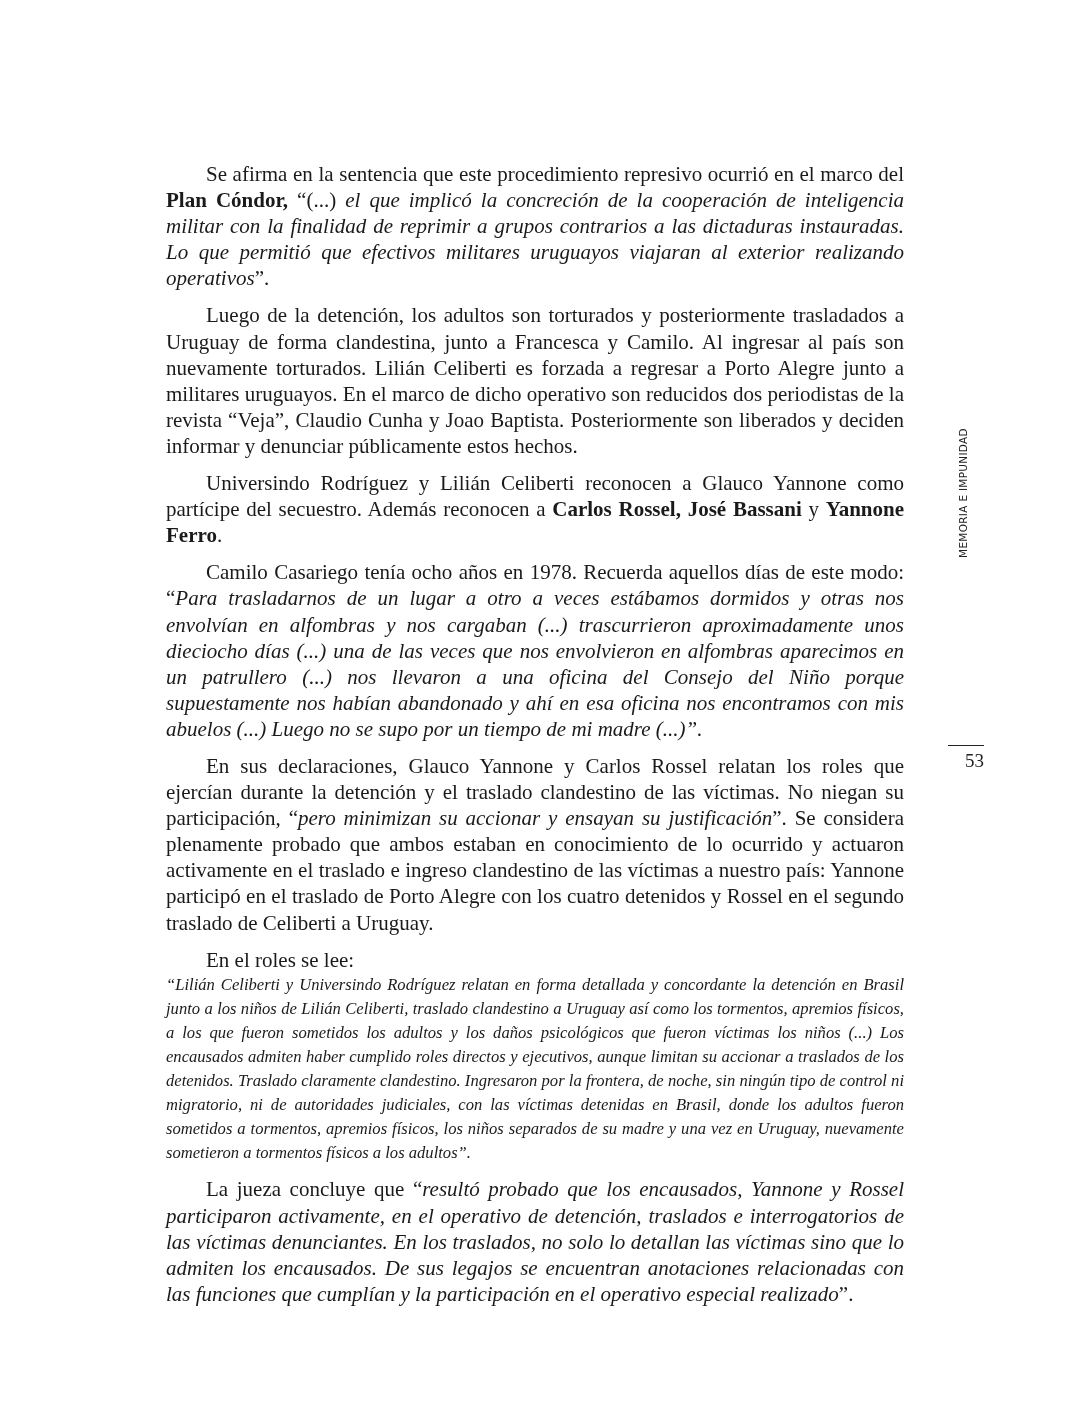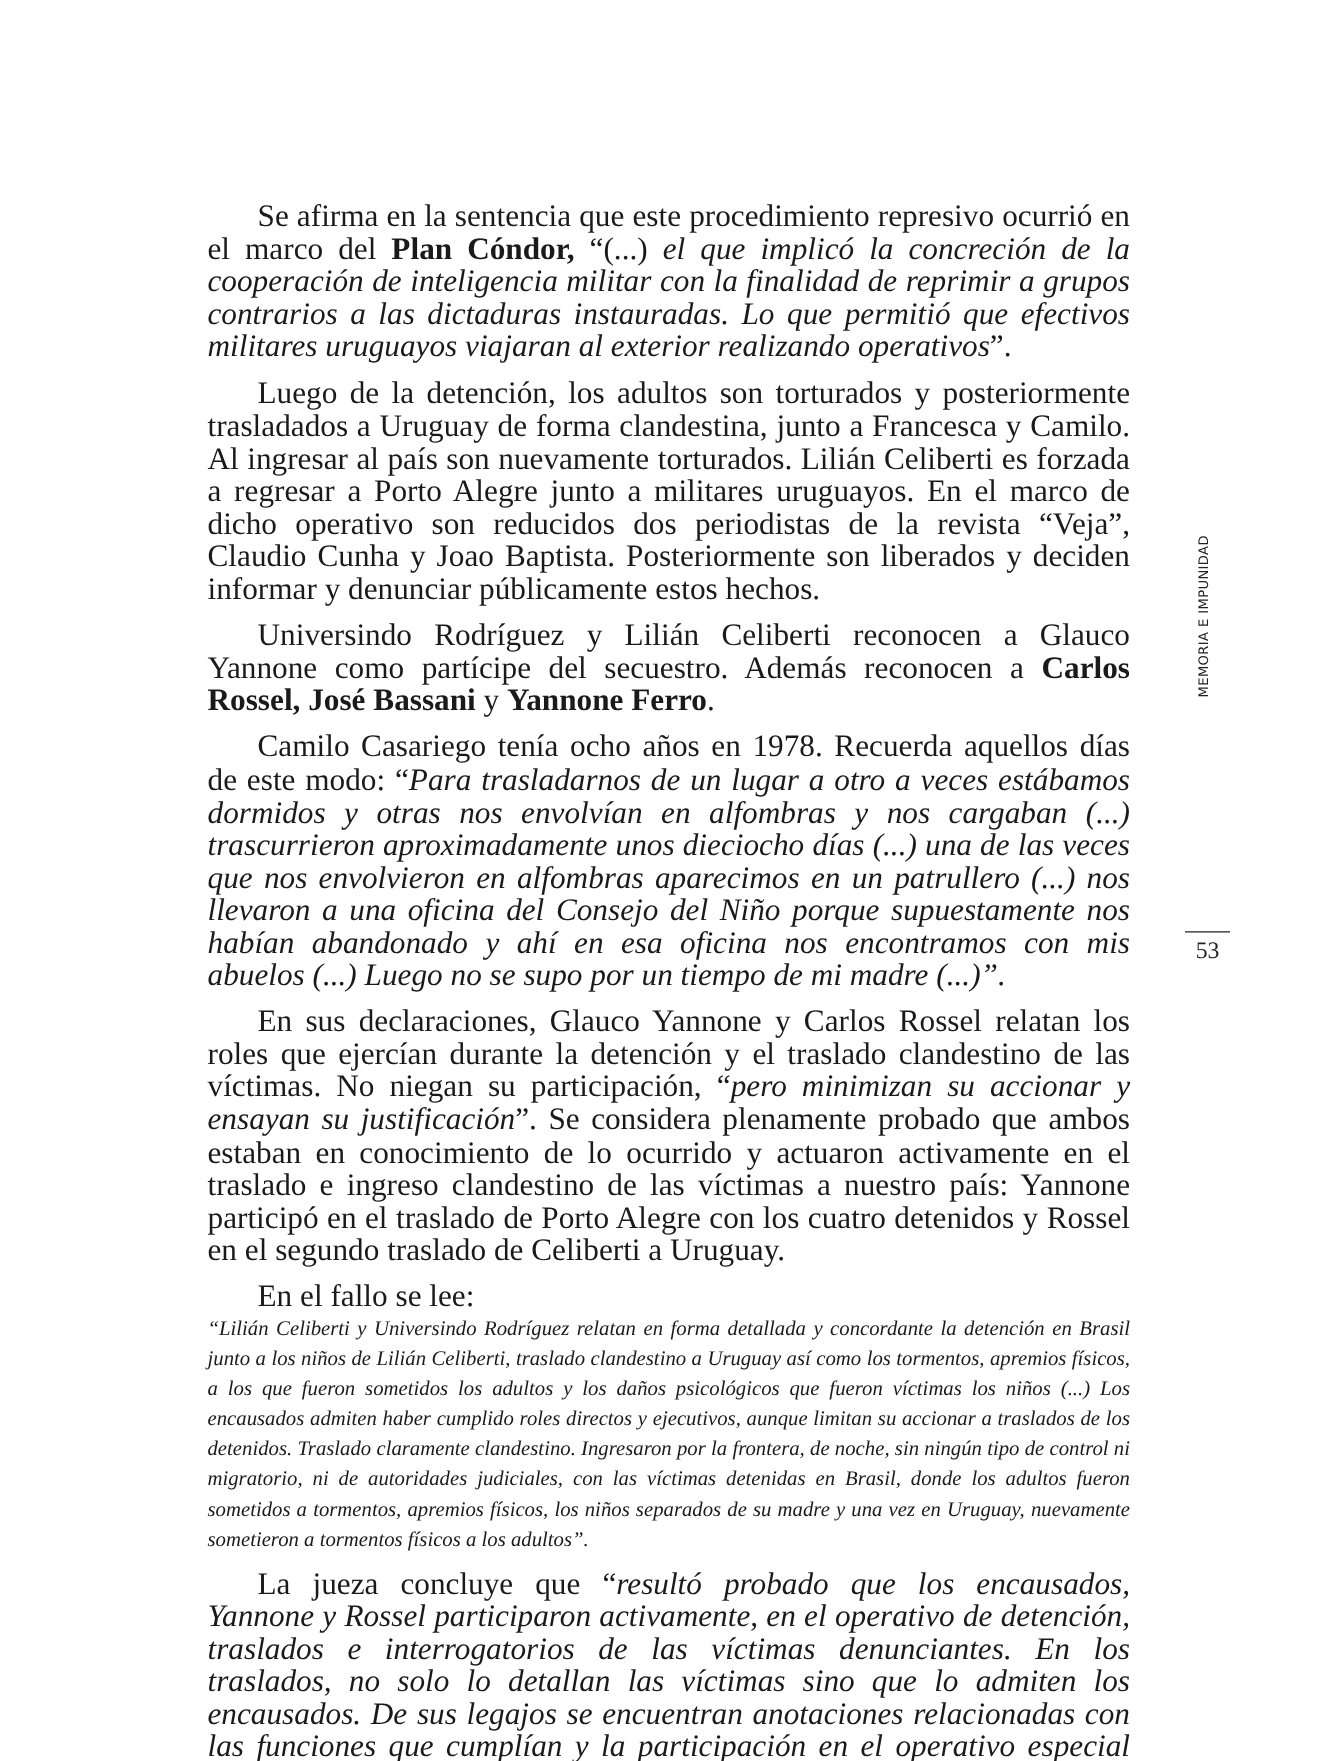--- a/index.html
+++ b/index.html
@@ -1,47 +1,47 @@
 <!DOCTYPE html>
 <html><head>
 <meta charset="utf-8">
 <style>
   html, body { margin:0; padding:0; background:#ffffff; }
   body { width:1069px; height:1409px; position:relative; overflow:hidden;
          font-family:"Liberation Serif","DejaVu Serif",serif; color:#1a1a1a; }
   .page { position:absolute; left:166px; top:161px; width:738px; }
-  p { margin:0; font-size:25px; line-height:26.1px; text-align:justify; }
+  p { margin:0; font-size:21px; line-height:26.1px; text-align:justify; }
   .indent { text-indent:40px; }
   .gap { margin-top:11px; }
   .quote { margin-left:0; font-size:16.6px; line-height:24.1px; font-style:italic; margin-top:0; }
   i, .it { font-style:italic; }
   b { font-weight:bold; }
   .side { position:absolute; left:955px; top:420px; width:16px; height:145px; }
   .side span { position:absolute; left:50%; top:50%; transform:translate(-50%,-50%) rotate(-90deg);
                white-space:nowrap; font-family:"DejaVu Sans","Liberation Sans",sans-serif;
                font-size:10.5px; letter-spacing:0.3px; color:#222; }
   .rule { position:absolute; left:948px; top:745px; width:36px; height:1px; background:#222; }
-  .pnum { position:absolute; left:948px; top:750px; width:36px; text-align:center;
+  .pnum { position:absolute; left:948px; top:750px; width:36px; text-align:right;
           font-size:19px; color:#222; }
 </style>
 </head>
 <body>
 
 <div class="page">
   <p class="indent"><span>Se afirma en la sentencia que este procedimiento represivo ocurrió en el marco del </span><b>Plan Cóndor,</b><span> “(...) </span><i>el que implicó la concreción de la cooperación de inteligencia militar con la finalidad de reprimir a grupos contrarios a las dictaduras instauradas. Lo que permitió que efectivos militares uruguayos viajaran al exterior realizando operativos</i><span>”.</span></p>
 
   <p class="indent gap">Luego de la detención, los adultos son torturados y posteriormente trasladados a Uruguay de forma clandestina, junto a Francesca y Camilo. Al ingresar al país son nuevamente torturados. Lilián Celiberti es forzada a regresar a Porto Alegre junto a militares uruguayos. En el marco de dicho operativo son reducidos dos periodistas de la revista “Veja”, Claudio Cunha y Joao Baptista. Posteriormente son liberados y deciden informar y denunciar públicamente estos hechos.</p>
 
   <p class="indent gap"><span>Universindo Rodríguez y Lilián Celiberti reconocen a Glauco Yannone como partícipe del secuestro. Además reconocen a </span><b>Carlos Rossel, José Bassani</b><span> y </span><b>Yannone Ferro</b><span>.</span></p>
 
   <p class="indent gap"><span>Camilo Casariego tenía ocho años en 1978. Recuerda aquellos días de este modo: “</span><i>Para trasladarnos de un lugar a otro a veces estábamos dormidos y otras nos envolvían en alfombras y nos cargaban (...) trascurrieron aproximadamente unos dieciocho días (...) una de las veces que nos envolvieron en alfombras aparecimos en un patrullero (...) nos llevaron a una oficina del Consejo del Niño porque supuestamente nos habían abandonado y ahí en esa oficina nos encontramos con mis abuelos (...) Luego no se supo por un tiempo de mi madre (...)”.</i></p>
 
   <p class="indent gap"><span>En sus declaraciones, Glauco Yannone y Carlos Rossel relatan los roles que ejercían durante la detención y el traslado clandestino de las víctimas. No niegan su participación, “</span><i>pero minimizan su accionar y ensayan su justificación</i><span>”. Se considera plenamente probado que ambos estaban en conocimiento de lo ocurrido y actuaron activamente en el traslado e ingreso clandestino de las víctimas a nuestro país: Yannone participó en el traslado de Porto Alegre con los cuatro detenidos y Rossel en el segundo traslado de Celiberti a Uruguay.</span></p>
 
-  <p class="indent gap">En el fallo se lee:</p>
+  <p class="indent gap">En el roles se lee:</p>
 
   <p class="quote">“Lilián Celiberti y Universindo Rodríguez relatan en forma detallada y concordante la detención en Brasil junto a los niños de Lilián Celiberti, traslado clandestino a Uruguay así como los tormentos, apremios físicos, a los que fueron sometidos los adultos y los daños psicológicos que fueron víctimas los niños (...) Los encausados admiten haber cumplido roles directos y ejecutivos, aunque limitan su accionar a traslados de los detenidos. Traslado claramente clandestino. Ingresaron por la frontera, de noche, sin ningún tipo de control ni migratorio, ni de autoridades judiciales, con las víctimas detenidas en Brasil, donde los adultos fueron sometidos a tormentos, apremios físicos, los niños separados de su madre y una vez en Uruguay, nuevamente sometieron a tormentos físicos a los adultos”.</p>
 
   <p class="indent gap"><span>La jueza concluye que “</span><i>resultó probado que los encausados, Yannone y Rossel participaron activamente, en el operativo de detención, traslados e interrogatorios de las víctimas denunciantes. En los traslados, no solo lo detallan las víctimas sino que lo admiten los encausados. De sus legajos se encuentran anotaciones relacionadas con las funciones que cumplían y la participación en el operativo especial realizado</i><span>”.</span></p>
 </div>
 
 <div class="side">
     <span>MEMORIA E IMPUNIDAD</span>
   </div>
 <div class="rule"></div>

